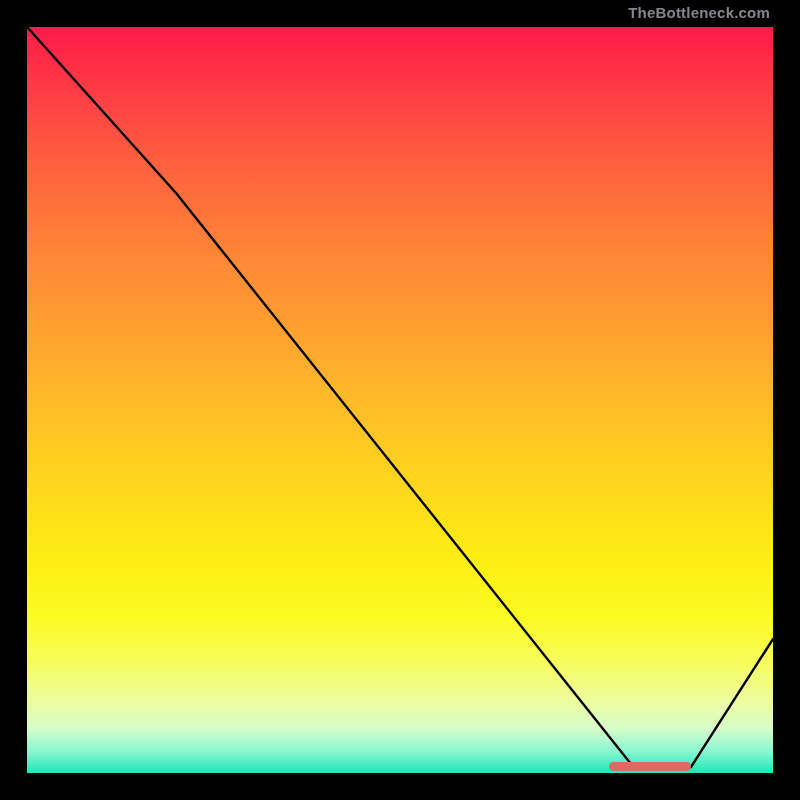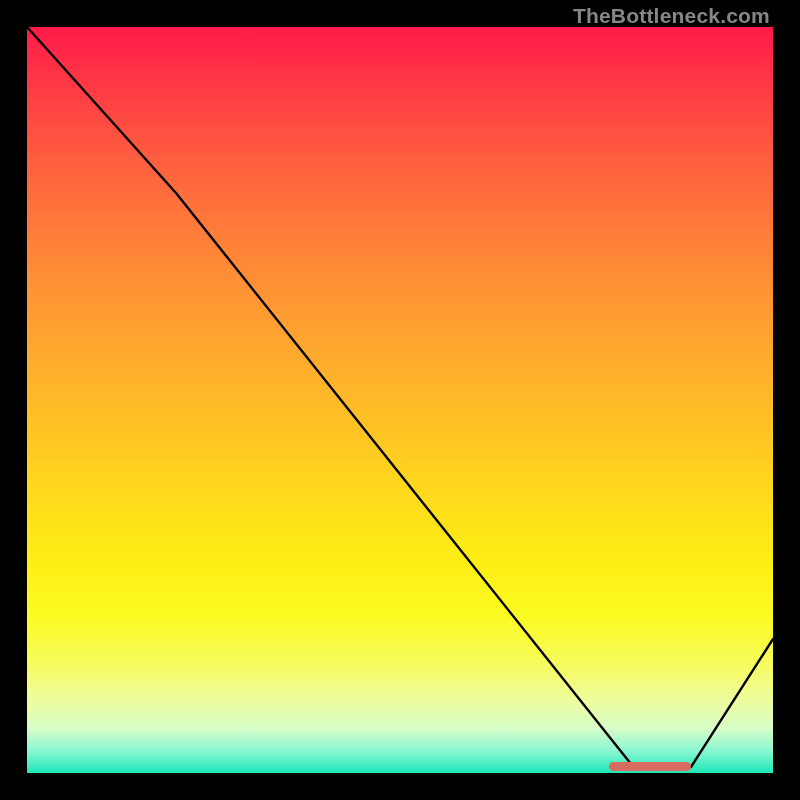--- a/index.html
+++ b/index.html
@@ -24,21 +24,21 @@
       #d7fdc8 94%,
       #8bf7d2 97%,
       #1de7b7 100%
     );
   }
   .watermark {
     position: absolute;
     top: 4px;
     right: 30px;
     font-family: Arial, Helvetica, sans-serif;
-    font-size: 21px;
+    font-size: 15px;
     font-weight: 600;
     color: #85868a;
     letter-spacing: 0.2px;
   }
   svg.curve {
     position: absolute;
     left: 0; top: 0;
     width: 746px; height: 746px;
     pointer-events: none;
   }

